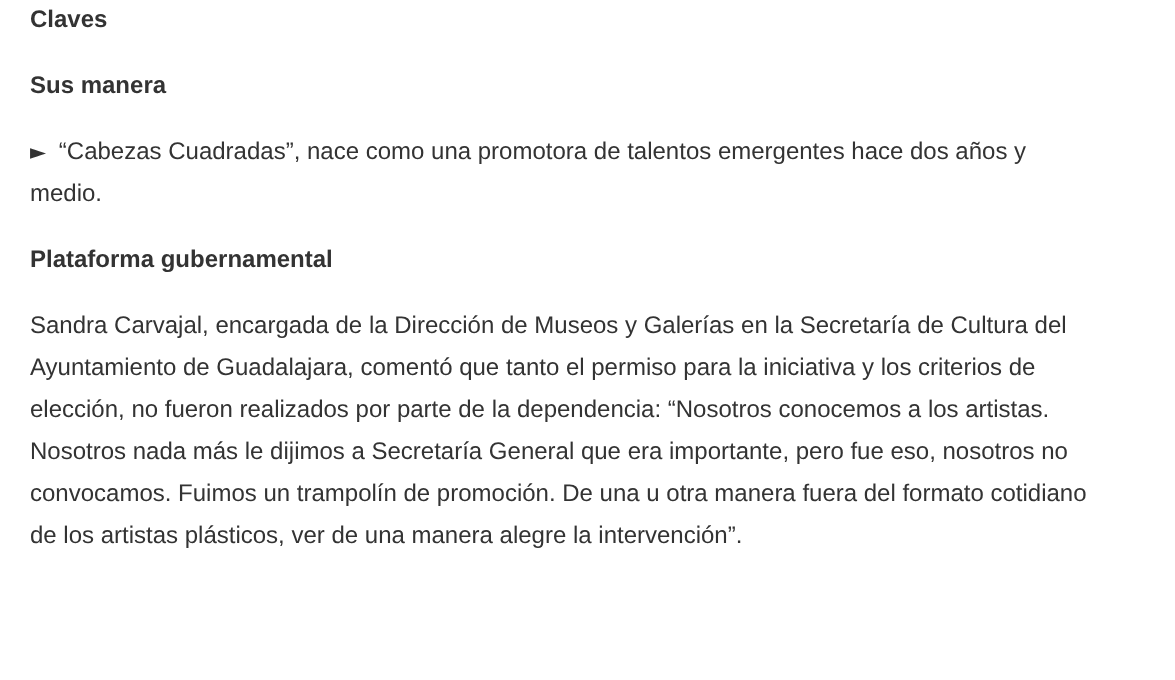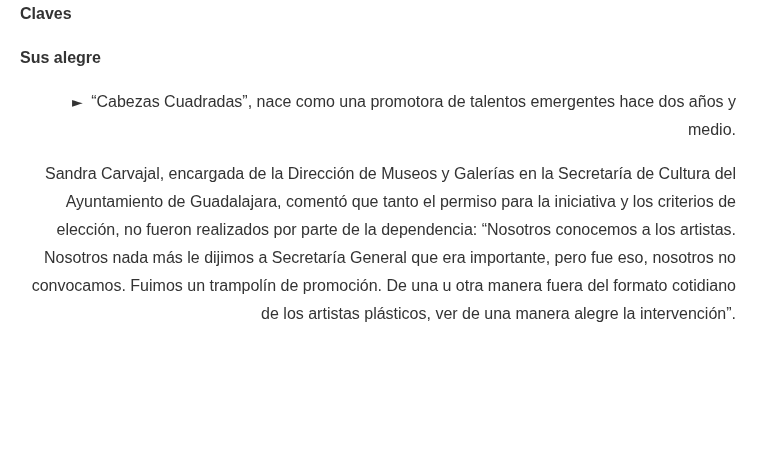--- a/index.html
+++ b/index.html
@@ -22,33 +22,33 @@
     line-height: 28px;
   }
   .article h3 {
     font-size: 16px;
     font-weight: 700;
     margin: 0 0 16px 0;
     color: #333333;
   }
   .article p {
     margin: 0 0 16px 0;
-    text-align: right;
   }
   .bullet {
     display: inline-block;
     font-size: 14px;
     line-height: 28px;
     vertical-align: baseline;
     margin-right: 4px;
     color: #333333;
     font-family: "DejaVu Sans", sans-serif;
   }
 </style>
 </head>
 <body>
 
 <main class="article" id="article">
     <h3>Claves</h3>
-    <h3>Sus alegre</h3>
+    <h3>Sus manera</h3>
     <p><span class="bullet">►</span> <span>“Cabezas Cuadradas”, nace como una promotora de talentos emergentes hace dos años y medio.</span></p>
+    <h3>Plataforma gubernamental</h3>
     <p><span>Sandra Carvajal, encargada de la Dirección de Museos y Galerías en la Secretaría de Cultura del Ayuntamiento de Guadalajara, comentó que tanto el permiso para la iniciativa y los criterios de elección, no fueron realizados por parte de la dependencia: “Nosotros conocemos a los artistas. Nosotros nada más le dijimos a Secretaría General que era importante, pero fue eso, nosotros no convocamos. Fuimos un trampolín de promoción. De una u otra manera fuera del formato cotidiano de los artistas plásticos, ver de una manera alegre la intervención”.</span></p>
   </main>
 
 </body></html>

